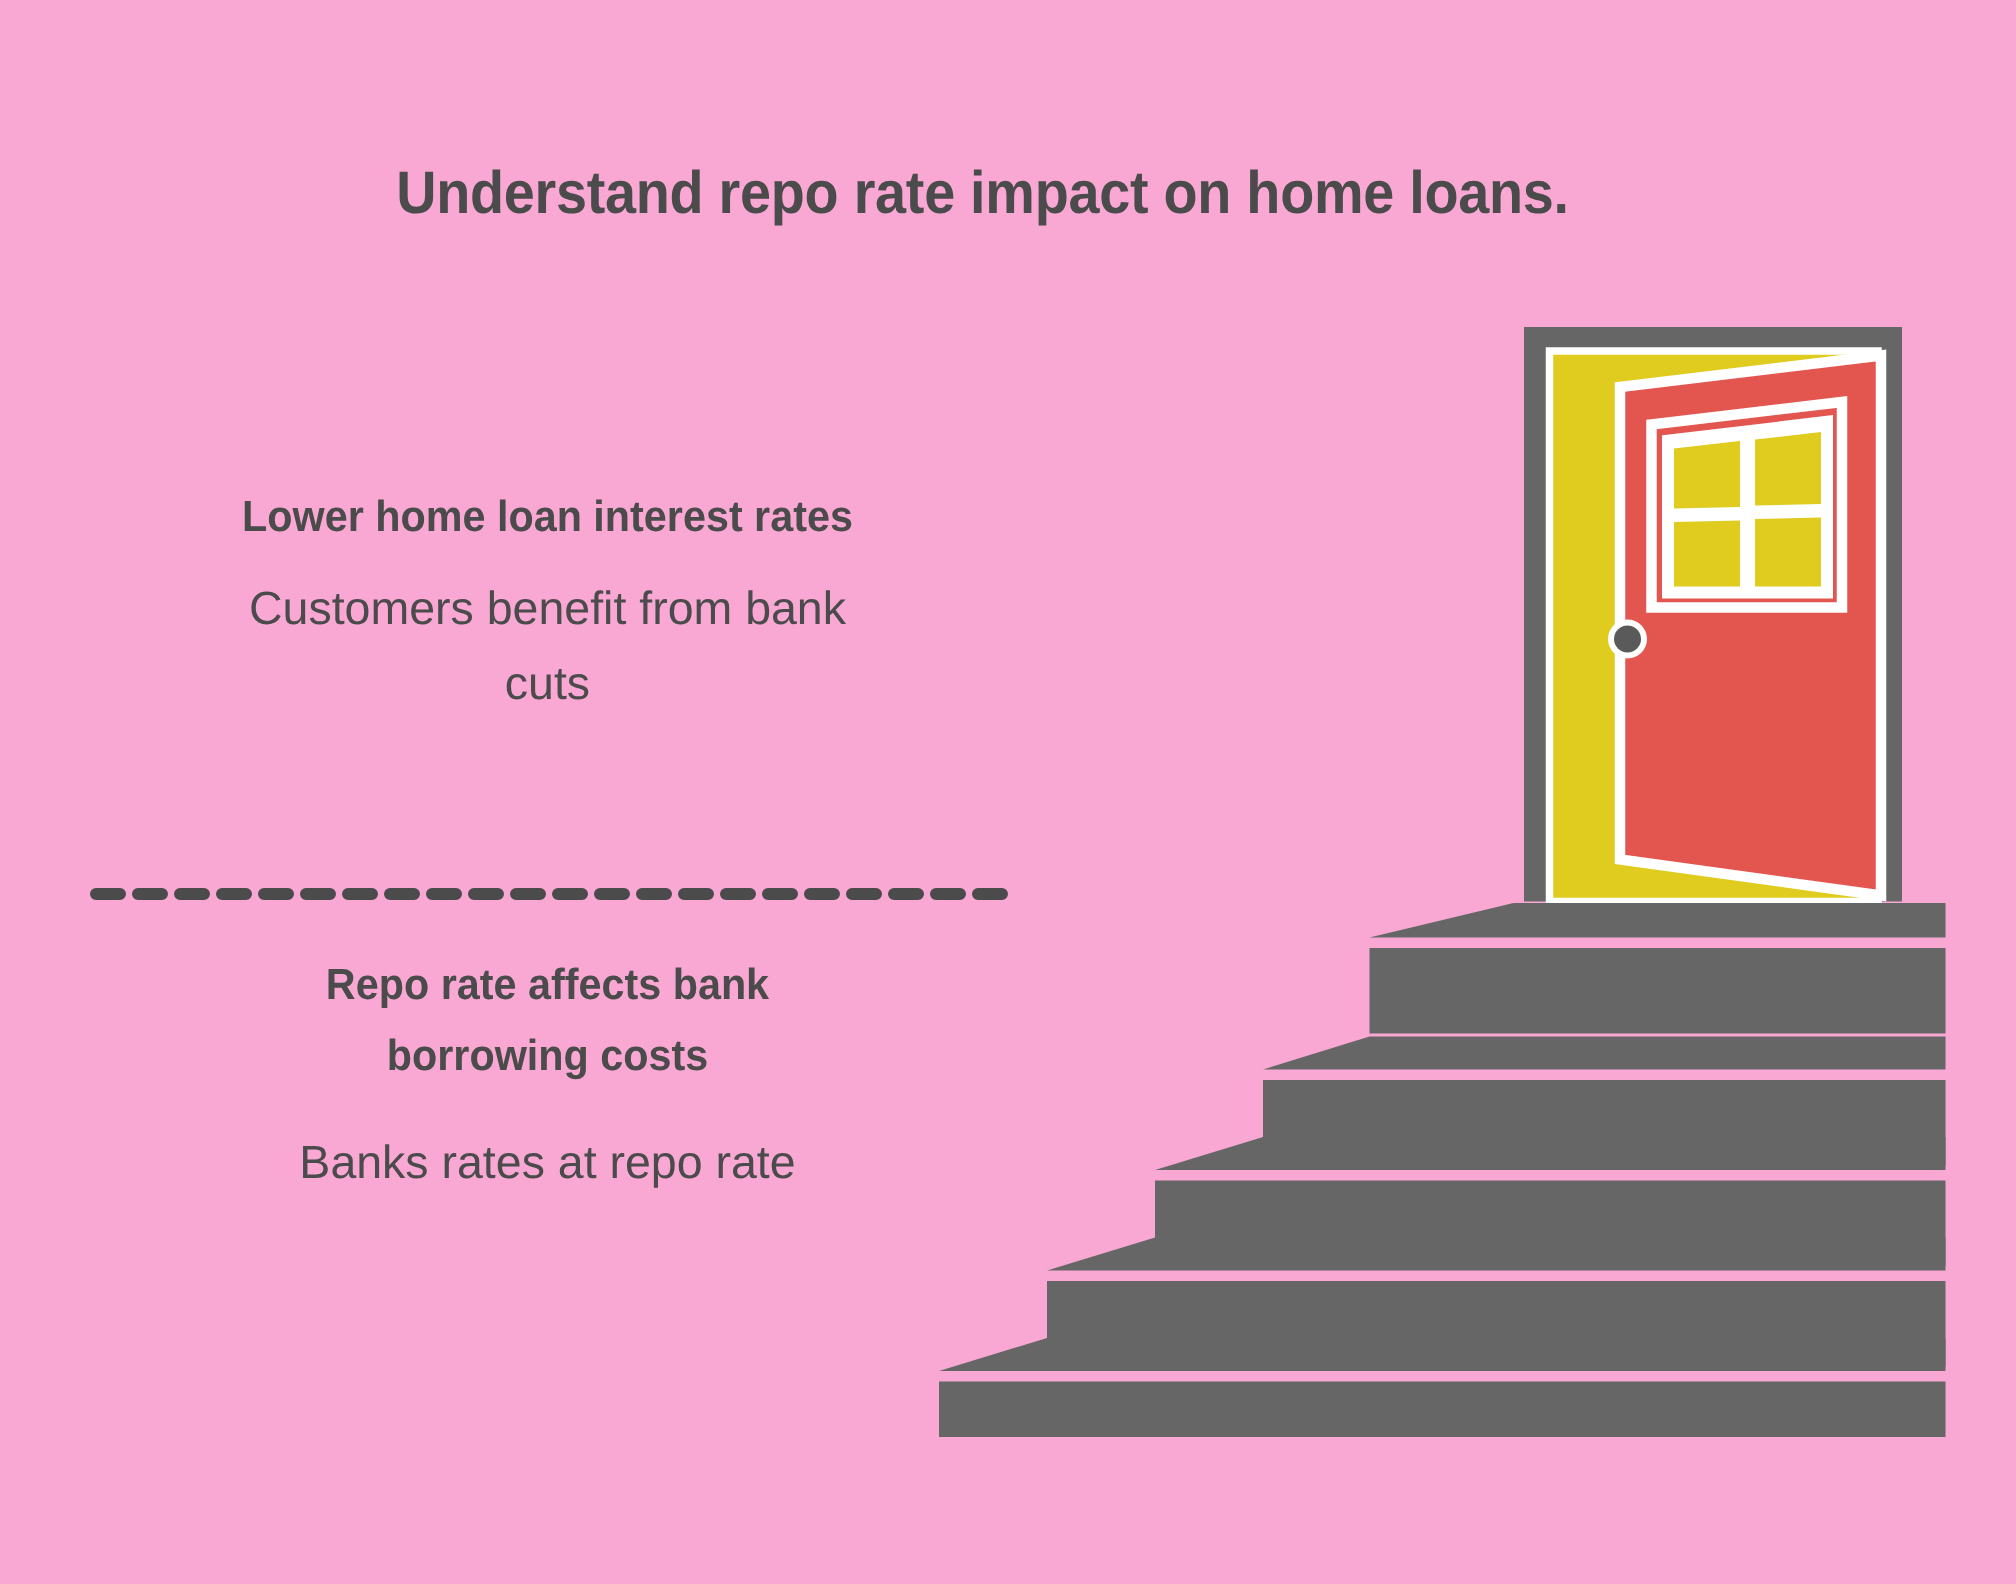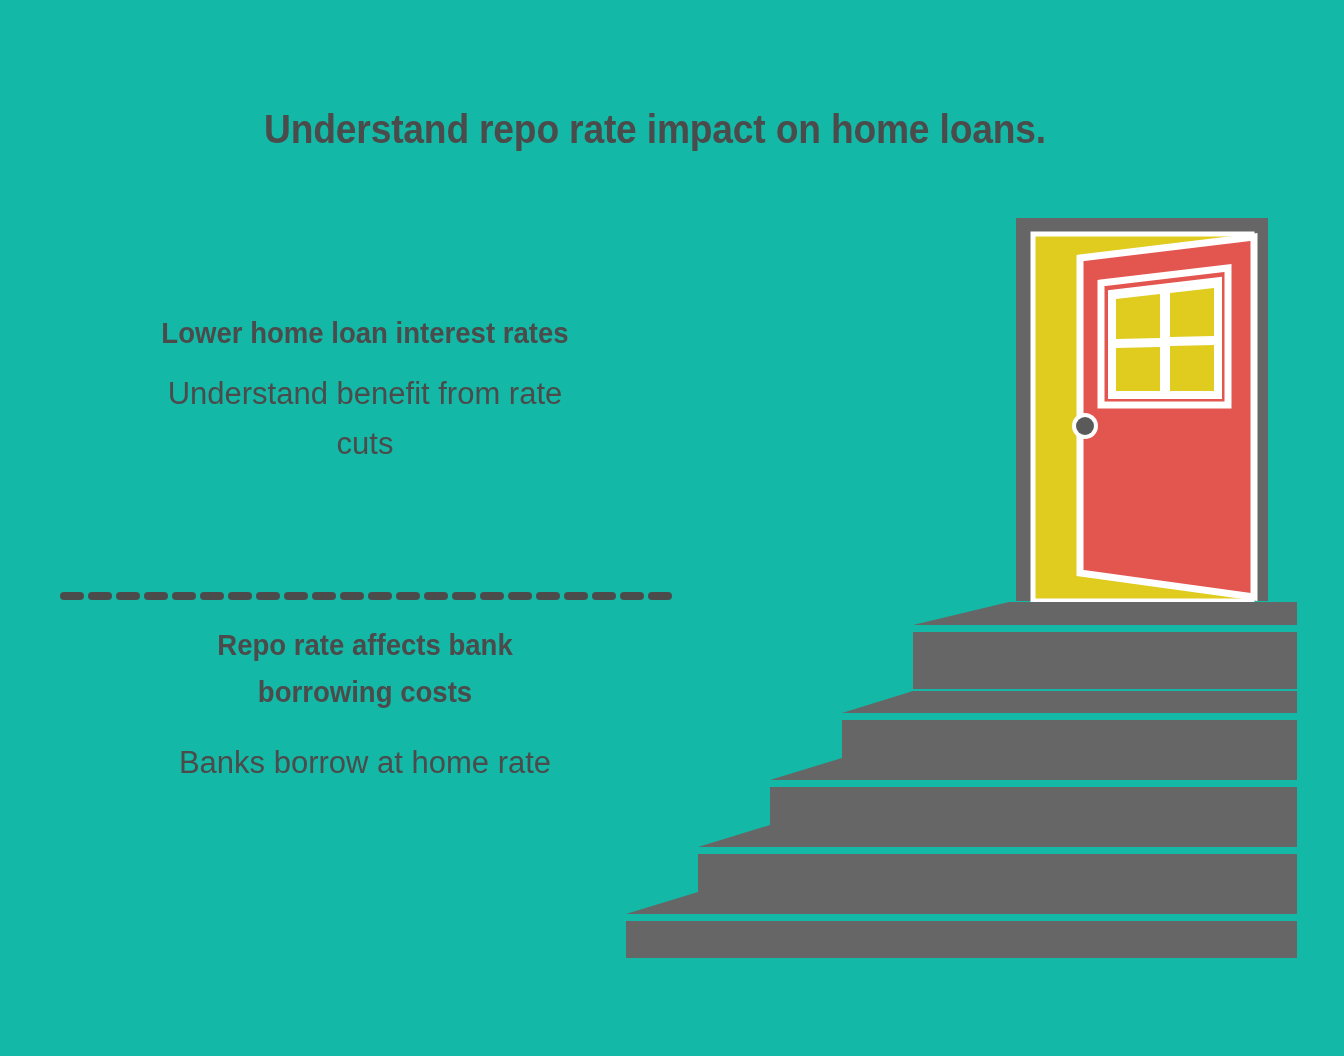--- a/index.html
+++ b/index.html
@@ -16,21 +16,21 @@
     font-family: "Liberation Sans", sans-serif;
     -webkit-font-smoothing: antialiased;
   }
 
   #stage {
     position: absolute;
     left: 0;
     top: 0;
     width: 1344px;
     height: 1056px;
-    background: #14b8a6;
+    background: #f9a8d4;
   }
 
   
   .title {
     position: absolute;
     left: 0;
     top: 104px;
     width: 1310px;
     text-align: center;
     font-size: 40px;
@@ -41,21 +41,21 @@
     font-family: "Liberation Sans Narrow", "Liberation Sans", sans-serif;
     transform: scaleX(0.93);
     transform-origin: 655px 50%;
     white-space: nowrap;
   }
 
   
   .text-col {
     position: absolute;
     left: 55px;
-    top: 0;
+    top: 12px;
     width: 620px;
     height: 932px;
   }
 
   .block {
     position: absolute;
     width: 620px;
     text-align: center;
   }
   .block-one { top: 310px; }
@@ -105,28 +105,28 @@
 <body>
 
 <div id="stage">
 
   <div class="title">Understand repo rate impact on home loans.</div>
 
   <div class="text-col">
 
     <div class="block block-one">
       <div class="block-heading">Lower home loan interest rates</div>
-      <div class="block-body">Understand benefit from rate
+      <div class="block-body">Customers benefit from bank
 cuts</div>
     </div>
 
     <div class="block block-two">
       <div class="block-heading">Repo rate affects bank
 borrowing costs</div>
-      <div class="block-body">Banks borrow at home rate</div>
+      <div class="block-body">Banks rates at repo rate</div>
     </div>
 
   </div>
 
   <svg class="divider" viewBox="0 0 612 8" width="612" height="8" aria-hidden="true">
     <line x1="4" y1="4" x2="608" y2="4" stroke="#4b4b4b" stroke-width="8" stroke-linecap="round" stroke-dasharray="16 12"></line>
   </svg>
 
   <svg class="illustration" viewBox="0 0 1344 1056" width="1344" height="1056" aria-hidden="true">
 

